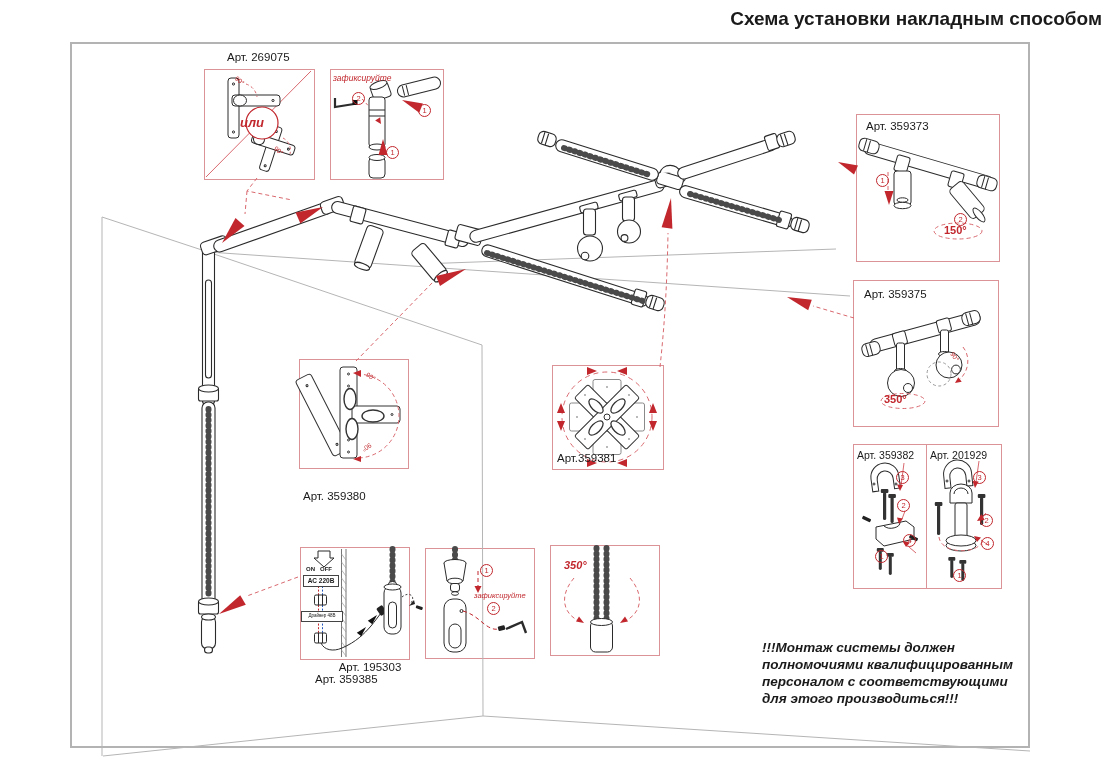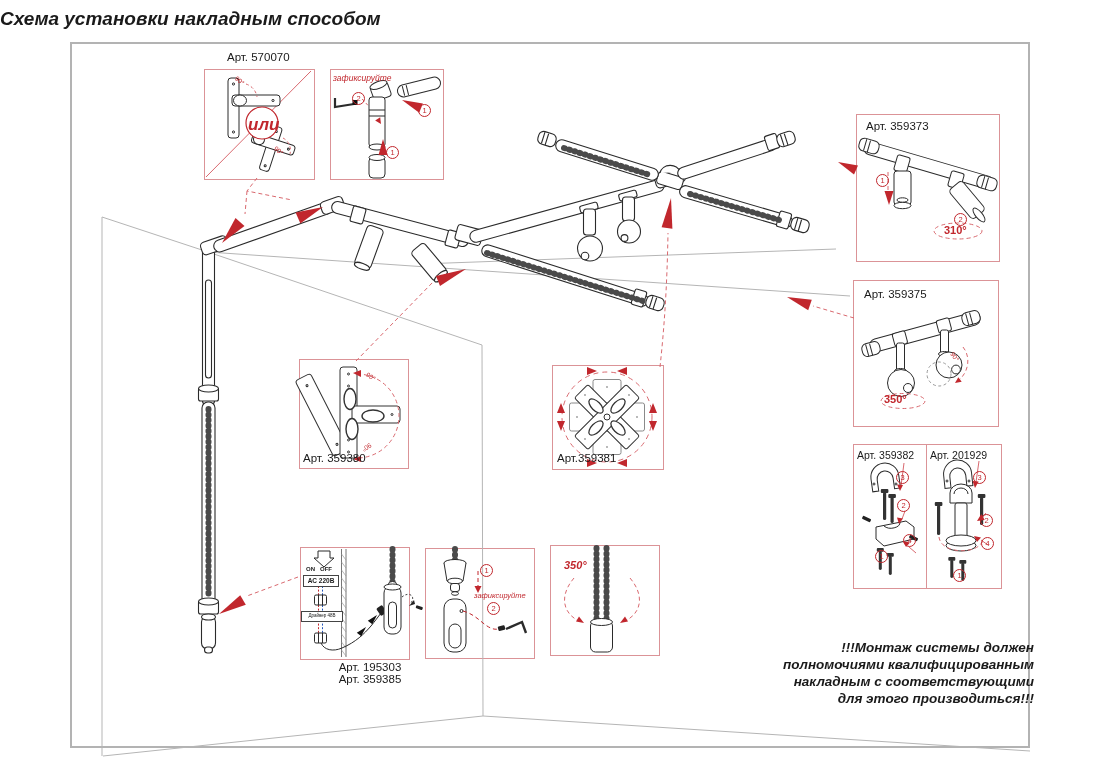--- a/index.html
+++ b/index.html
@@ -1,31 +1,31 @@
 <!DOCTYPE html>
 <html><head>
 <meta charset="utf-8">
 <style>
   html,body{margin:0;padding:0;background:#fff}
   body{width:1102px;height:778px;position:relative;overflow:hidden;
        font-family:"Liberation Sans","DejaVu Sans",sans-serif;color:#1a1a1a}
   .abs{position:absolute}
-  #title{left:0;top:8px;width:1102px;text-align:left;font-size:19px;font-weight:bold;font-style:italic;z-index:4}
+  #title{left:0;top:8px;width:1102px;text-align:right;font-size:19px;font-weight:bold;z-index:4}
   #frame{left:70px;top:42px;width:956px;height:702px;border:2px solid #b3b3b3;z-index:1}
   .box{position:absolute;border:1px solid #db9397;background:#fff;z-index:2}
   svg.art{position:absolute;left:0;top:0;z-index:3}
   .lbl{position:absolute;font-size:11.5px;white-space:nowrap;z-index:4}
   .sm{font-size:10.5px}
   .red{color:#c1272d}
   .b{font-weight:bold}
   .i{font-style:italic}
   .circ{position:absolute;width:11px;height:11px;border:1px solid #c1272d;border-radius:50%;
         color:#c1272d;font-size:7.5px;line-height:11px;text-align:center;z-index:4;background:transparent}
   .deg{position:absolute;color:#c1272d;font-size:6.5px;z-index:4;white-space:nowrap}
-  .warn{position:absolute;left:762px;width:272px;text-align:right;font-size:13.5px;
+  .warn{position:absolute;left:762px;width:272px;text-align:left;font-size:13.5px;
         font-weight:bold;font-style:italic;z-index:4;white-space:nowrap}
   .tinybox{position:absolute;border:1px solid #444;text-align:center;z-index:4;background:#fff;white-space:nowrap}
   .cap{position:absolute;z-index:4;white-space:nowrap}
 </style>
 </head>
 <body>
 
 <div id="title" class="abs">Схема установки накладным способом</div>
 
 <div id="frame" class="abs"></div>
@@ -431,34 +431,34 @@
     <polygon points="617,371 627,367 627,375"></polygon>
     <polygon points="597,463 587,459 587,467"></polygon>
     <polygon points="617,463 627,459 627,467"></polygon>
     <polygon points="561,431 557,421 565,421"></polygon>
     <polygon points="561,403 557,413 565,413"></polygon>
     <polygon points="653,431 649,421 657,421"></polygon>
     <polygon points="653,403 649,413 657,413"></polygon>
   </g>
 </svg>
 
-<div class="lbl" style="left:227px;top:51px">Арт. 570070</div>
+<div class="lbl" style="left:227px;top:51px">Арт. 269075</div>
 <div class="lbl" style="left:866px;top:120px">Арт. 359373</div>
 <div class="lbl" style="left:864px;top:288px">Арт. 359375</div>
-<div class="lbl" style="left:303px;top:452px">Арт. 359380</div>
+<div class="lbl" style="left:303px;top:490px">Арт. 359380</div>
 <div class="lbl" style="left:557px;top:452px">Арт.359381</div>
 <div class="lbl sm" style="left:857px;top:449px">Арт. 359382</div>
 <div class="lbl sm" style="left:930px;top:449px">Арт. 201929</div>
 <div class="lbl" style="left:315px;top:661px;width:110px;text-align:center">Арт. 195303</div>
-<div class="lbl" style="left:315px;top:673px;width:110px;text-align:center">Арт. 359385</div>
+<div class="lbl" style="left:315px;top:673px;width:110px;">Арт. 359385</div>
 
 <div class="cap red i" style="left:333px;top:73px;font-size:8.5px">зафиксируйте</div>
 <div class="cap red i" style="left:474px;top:591px;font-size:7.5px">зафиксируйте</div>
-<div class="cap red b i" style="left:248px;top:115px;font-size:17px">или</div>
-<div class="cap red b" style="left:944px;top:224px;font-size:11px">310°</div>
+<div class="cap red b i" style="left:240px;top:115px;font-size:13px">или</div>
+<div class="cap red b" style="left:944px;top:224px;font-size:11px">150°</div>
 <div class="cap red b" style="left:884px;top:393px;font-size:11px">350°</div>
 <div class="cap red b i" style="left:564px;top:559px;font-size:11px">350°</div>
 <div class="deg" style="left:950px;top:353px;transform:rotate(55deg)">90°</div>
 <div class="deg" style="left:235px;top:77px;transform:rotate(40deg)">90°</div>
 <div class="deg" style="left:274px;top:147px;transform:rotate(40deg)">90°</div>
 <div class="deg" style="left:366px;top:373px;transform:rotate(35deg)">90°</div>
 <div class="deg" style="left:362px;top:444px;transform:rotate(145deg)">90°</div>
 
 <div class="circ" style="left:352px;top:92px">2</div>
 <div class="circ" style="left:418px;top:104px">1</div>
@@ -476,14 +476,14 @@
 <div class="circ" style="left:480px;top:564px">1</div>
 <div class="circ" style="left:487px;top:602px">2</div>
 
 <div class="cap b" style="left:306px;top:566px;font-size:6px">ON</div>
 <div class="cap b" style="left:320px;top:566px;font-size:6px">OFF</div>
 <div class="tinybox b" style="left:303px;top:575px;width:34px;height:10px;font-size:6.5px;line-height:10px">AC 220В</div>
 <div class="tinybox" style="left:301px;top:611px;width:40px;height:9px;font-size:4.5px;line-height:8px">Драйвер 48В</div>
 
 <div class="warn" style="top:640px">!!!Монтаж системы должен</div>
 <div class="warn" style="top:657px">полномочиями квалифицированным</div>
-<div class="warn" style="top:674px">накладным с соответствующими</div>
+<div class="warn" style="top:674px">персоналом с соответствующими</div>
 <div class="warn" style="top:691px">для этого производиться!!!</div>
 
 </body></html>

